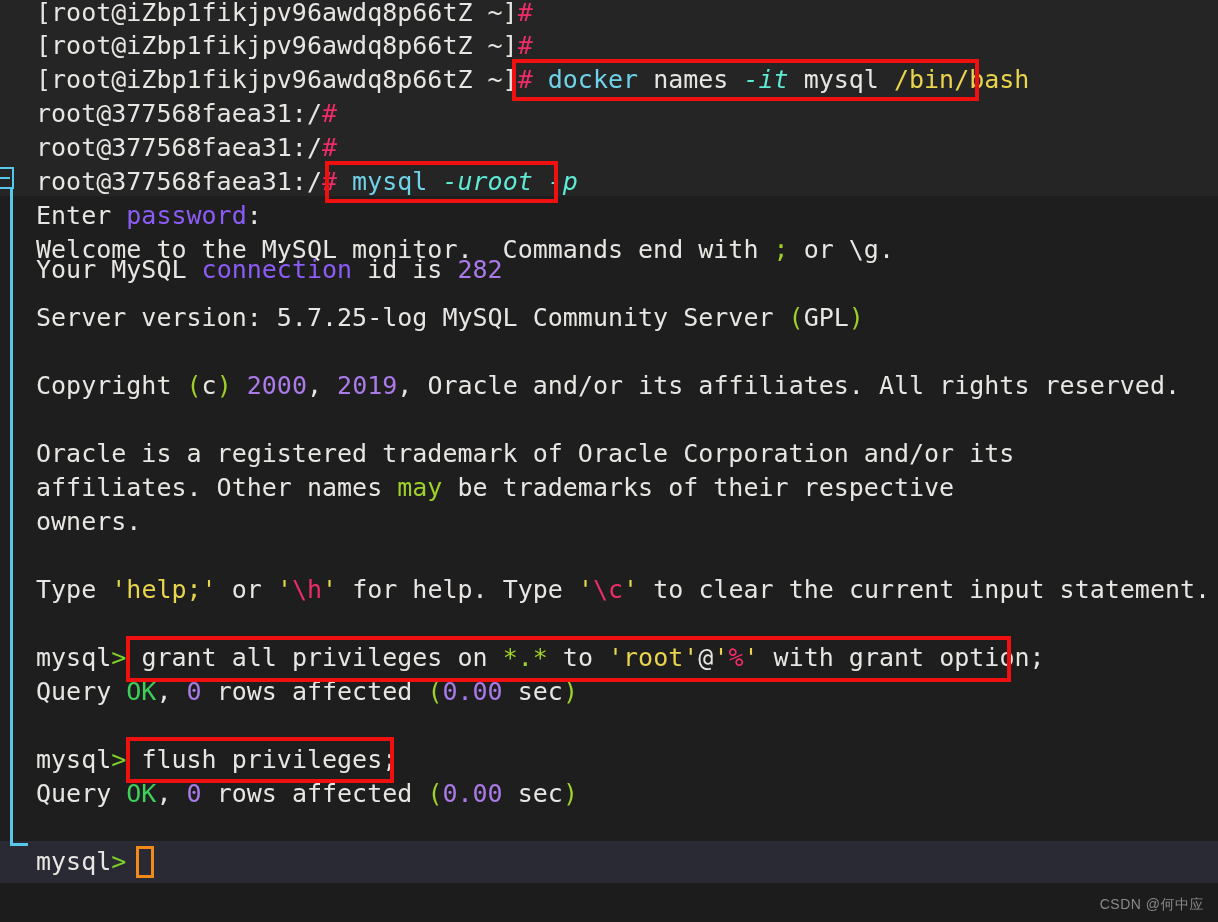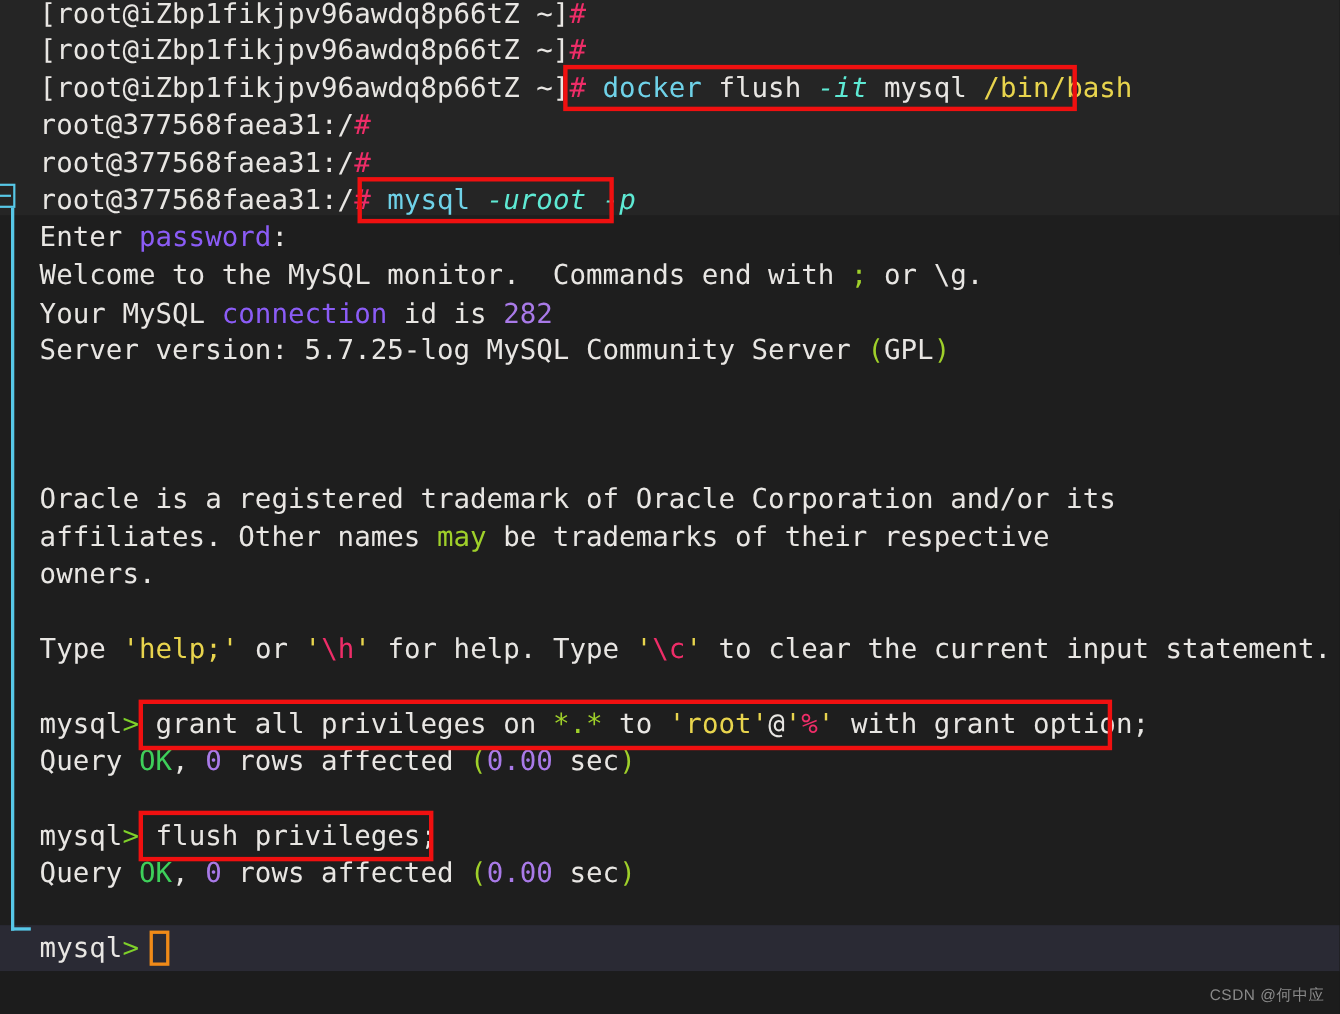--- a/index.html
+++ b/index.html
@@ -149,36 +149,37 @@
     <div id="fold-line"></div>
     <div id="fold-foot"></div>
   </div>
 
   <div id="terminal">
 
     <div class="line" style="top:-4px;"><span class="c-white">[root@iZbp1fikjpv96awdq8p66tZ ~]</span><span class="c-hash">#</span></div>
 
     <div class="line" style="top:29px;"><span class="c-white">[root@iZbp1fikjpv96awdq8p66tZ ~]</span><span class="c-hash">#</span></div>
 
-    <div class="line" style="top:63px;"><span class="c-white">[root@iZbp1fikjpv96awdq8p66tZ ~]</span><span class="c-hash">#</span><span class="c-white"> </span><span class="c-cyan">docker</span><span class="c-white"> flush </span><span class="c-orange">-it</span><span class="c-white"> mysql </span><span class="c-yellow">/bin/bash</span></div>
+    <div class="line" style="top:63px;"><span class="c-white">[root@iZbp1fikjpv96awdq8p66tZ ~]</span><span class="c-hash">#</span><span class="c-white"> </span><span class="c-cyan">docker</span><span class="c-white"> names </span><span class="c-orange">-it</span><span class="c-white"> mysql </span><span class="c-yellow">/bin/bash</span></div>
 
     <div class="line" style="top:97px;"><span class="c-white">root@377568faea31:/</span><span class="c-hash">#</span></div>
 
     <div class="line" style="top:131px;"><span class="c-white">root@377568faea31:/</span><span class="c-hash">#</span></div>
 
     <div class="line" style="top:165px;"><span class="c-white">root@377568faea31:/</span><span class="c-hash">#</span><span class="c-white"> </span><span class="c-cyan">mysql</span><span class="c-white"> </span><span class="c-orange">-uroot</span><span class="c-white"> </span><span class="c-orange">-p</span></div>
 
     <div class="line" style="top:199px;"><span class="c-white">Enter </span><span class="c-blue">password</span><span class="c-white">:</span></div>
 
     <div class="line" style="top:233px;"><span class="c-white">Welcome to the MySQL monitor.  Commands end with </span><span class="c-olive">;</span><span class="c-white"> or \g.</span></div>
 
-    <div class="line" style="top:269px;"><span class="c-white">Your MySQL </span><span class="c-blue">connection</span><span class="c-white"> id is </span><span class="c-purple">282</span></div>
+    <div class="line" style="top:253px;"><span class="c-white">Your MySQL </span><span class="c-blue">connection</span><span class="c-white"> id is </span><span class="c-purple">282</span></div>
 
     <div class="line" style="top:301px;"><span class="c-white">Server version: 5.7.25-log MySQL Community Server </span><span class="c-olive">(</span><span class="c-white">GPL</span><span class="c-olive">)</span></div>
 
+    <div class="line" style="top:369px;"><span class="c-white">Copyright </span><span class="c-olive">(</span><span class="c-white">c</span><span class="c-olive">)</span><span class="c-white"> </span><span class="c-purple">2000</span><span class="c-white">, </span><span class="c-purple">2019</span><span class="c-white">, Oracle and/or its affiliates. All rights reserved.</span></div>
 
     <div class="line" style="top:437px;"><span class="c-white">Oracle is a registered trademark of Oracle Corporation and/or its</span></div>
 
     <div class="line" style="top:471px;"><span class="c-white">affiliates. Other names </span><span class="c-olive">may</span><span class="c-white"> be trademarks of their respective</span></div>
 
     <div class="line" style="top:505px;"><span class="c-white">owners.</span></div>
 
     <div class="line" style="top:573px;"><span class="c-white">Type </span><span class="c-yellow">'</span><span class="c-yellow">help;</span><span class="c-yellow">'</span><span class="c-white"> or </span><span class="c-yellow">'</span><span class="c-pink">\h</span><span class="c-yellow">'</span><span class="c-white"> for help. Type </span><span class="c-yellow">'</span><span class="c-pink">\c</span><span class="c-yellow">'</span><span class="c-white"> to clear the current input statement.</span></div>
 
     <div class="line" style="top:641px;"><span class="c-white">mysql</span><span class="c-promptg">&gt;</span><span class="c-white"> grant all privileges on </span><span class="c-olive">*.*</span><span class="c-white"> to </span><span class="c-yellow">'root'</span><span class="c-white">@</span><span class="c-yellow">'</span><span class="c-pink">%</span><span class="c-yellow">'</span><span class="c-white"> with grant option;</span></div>

